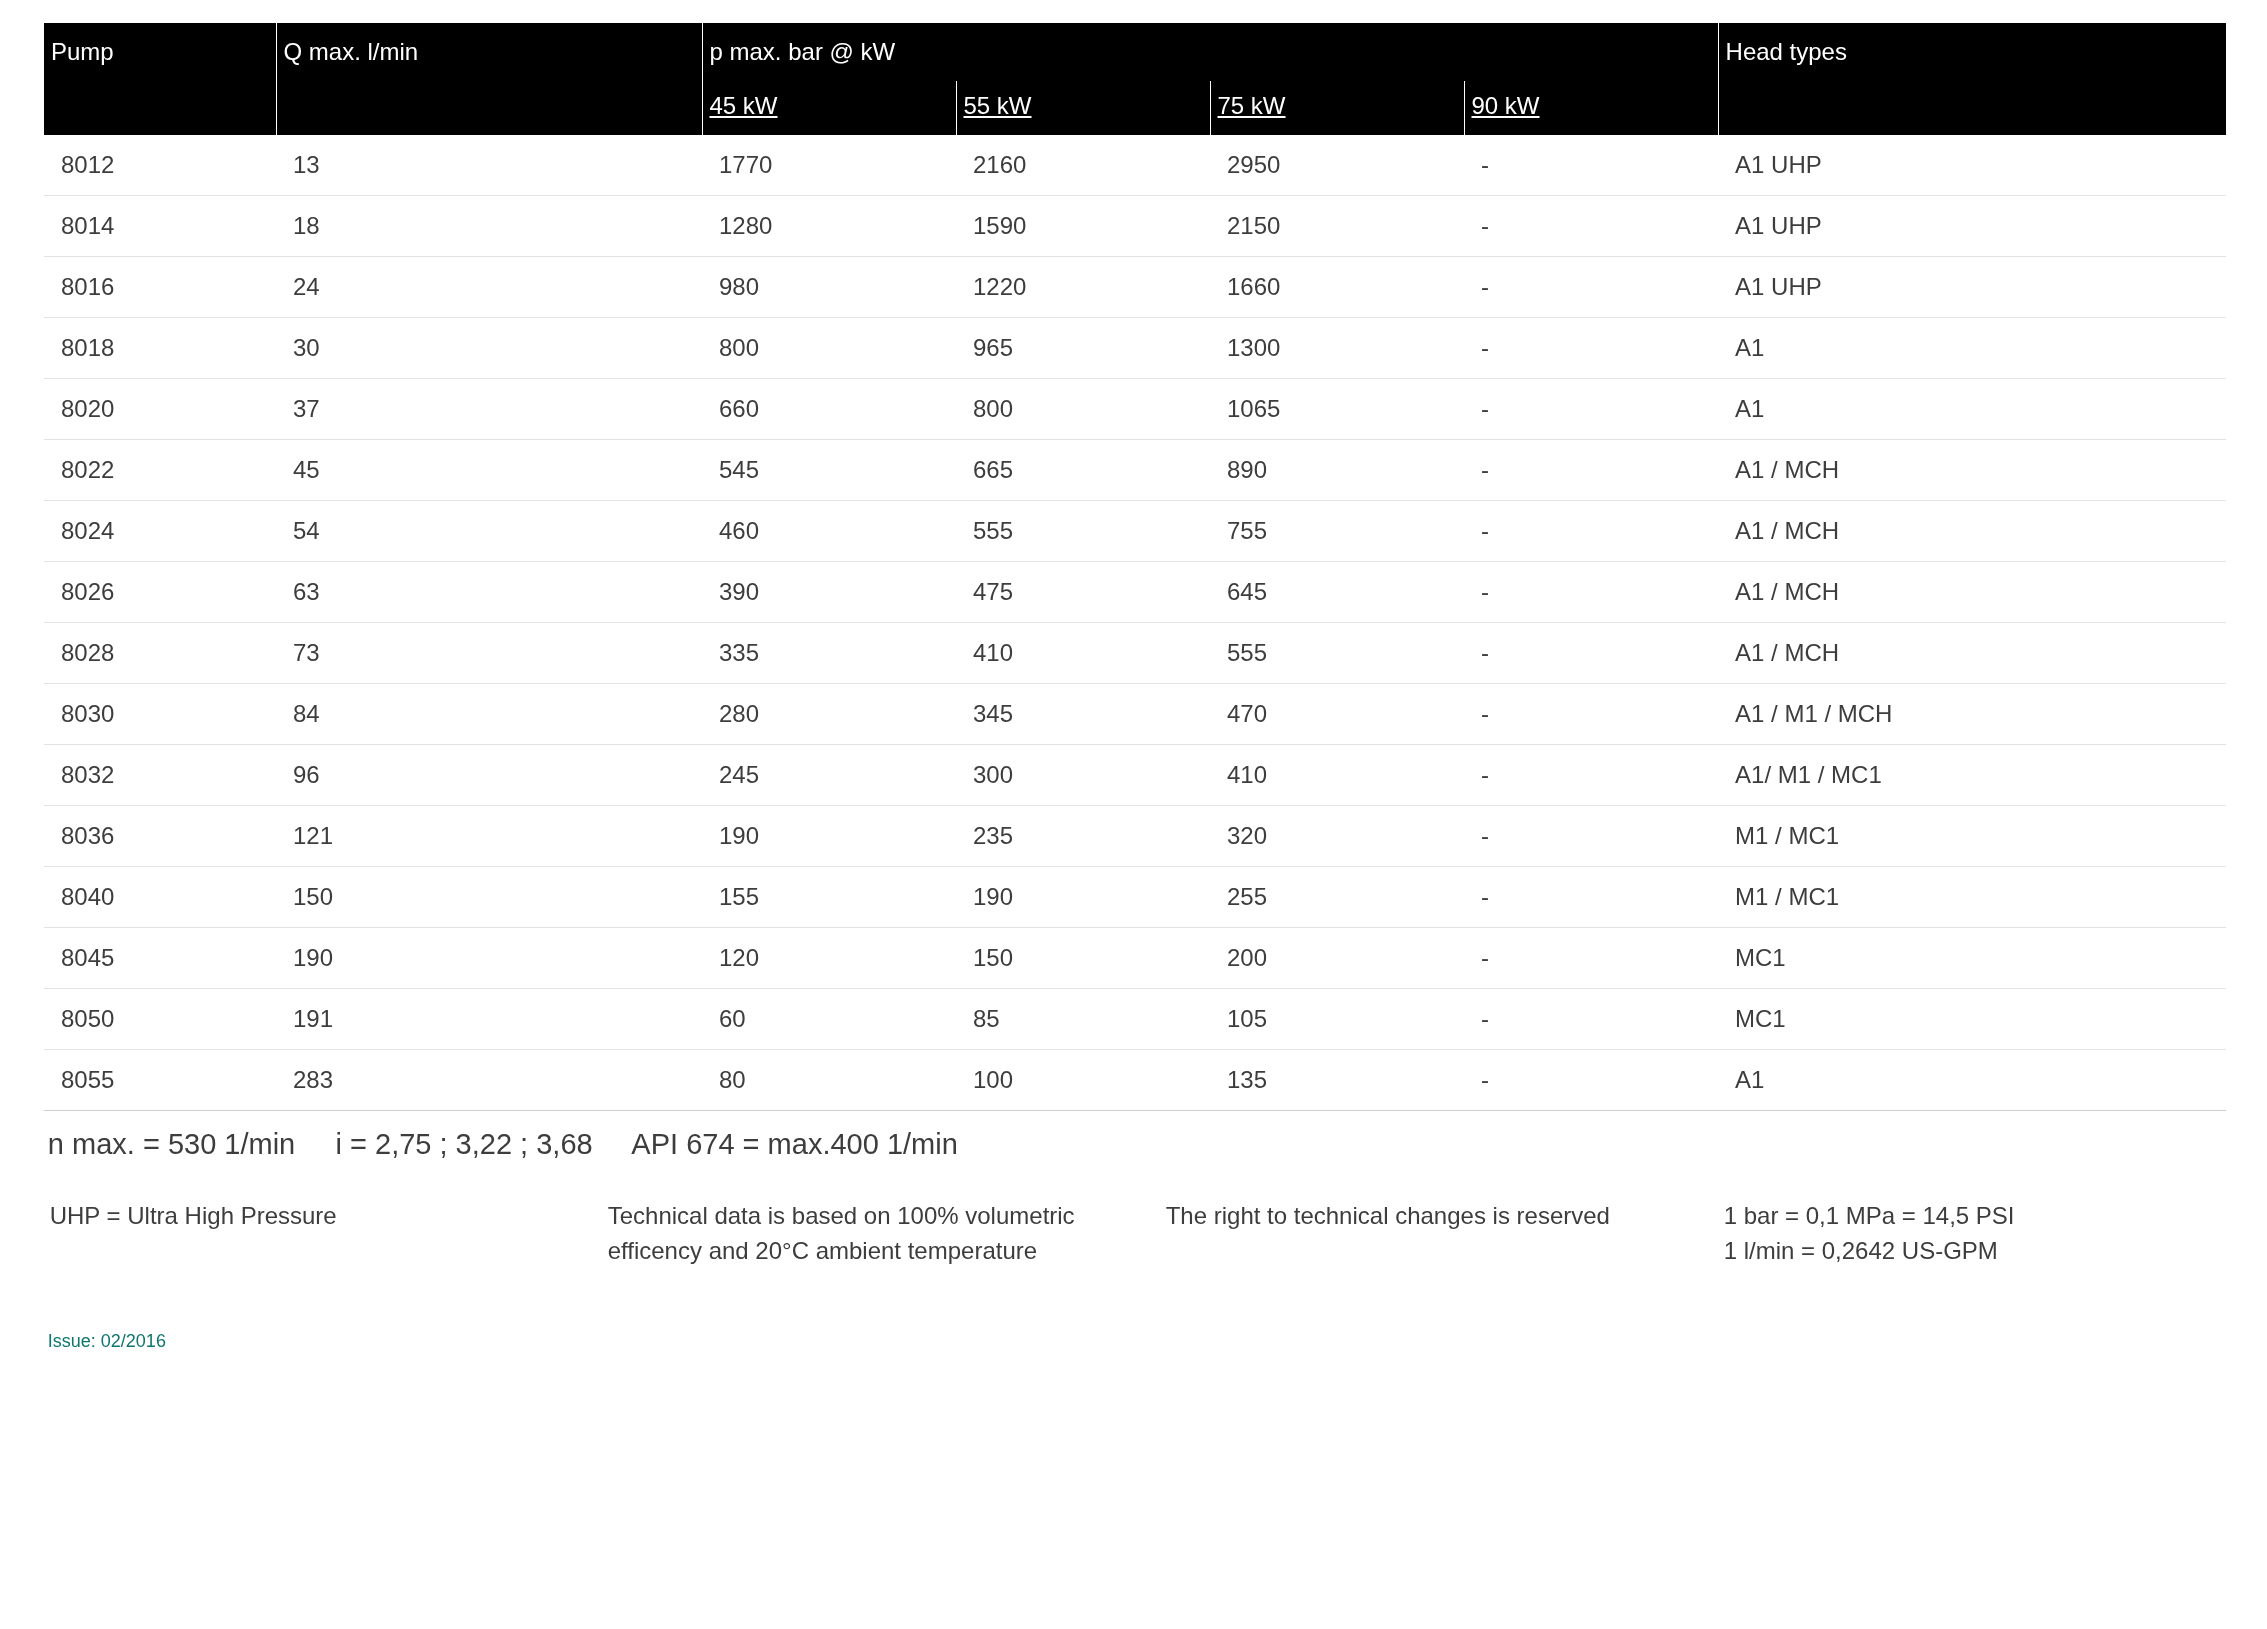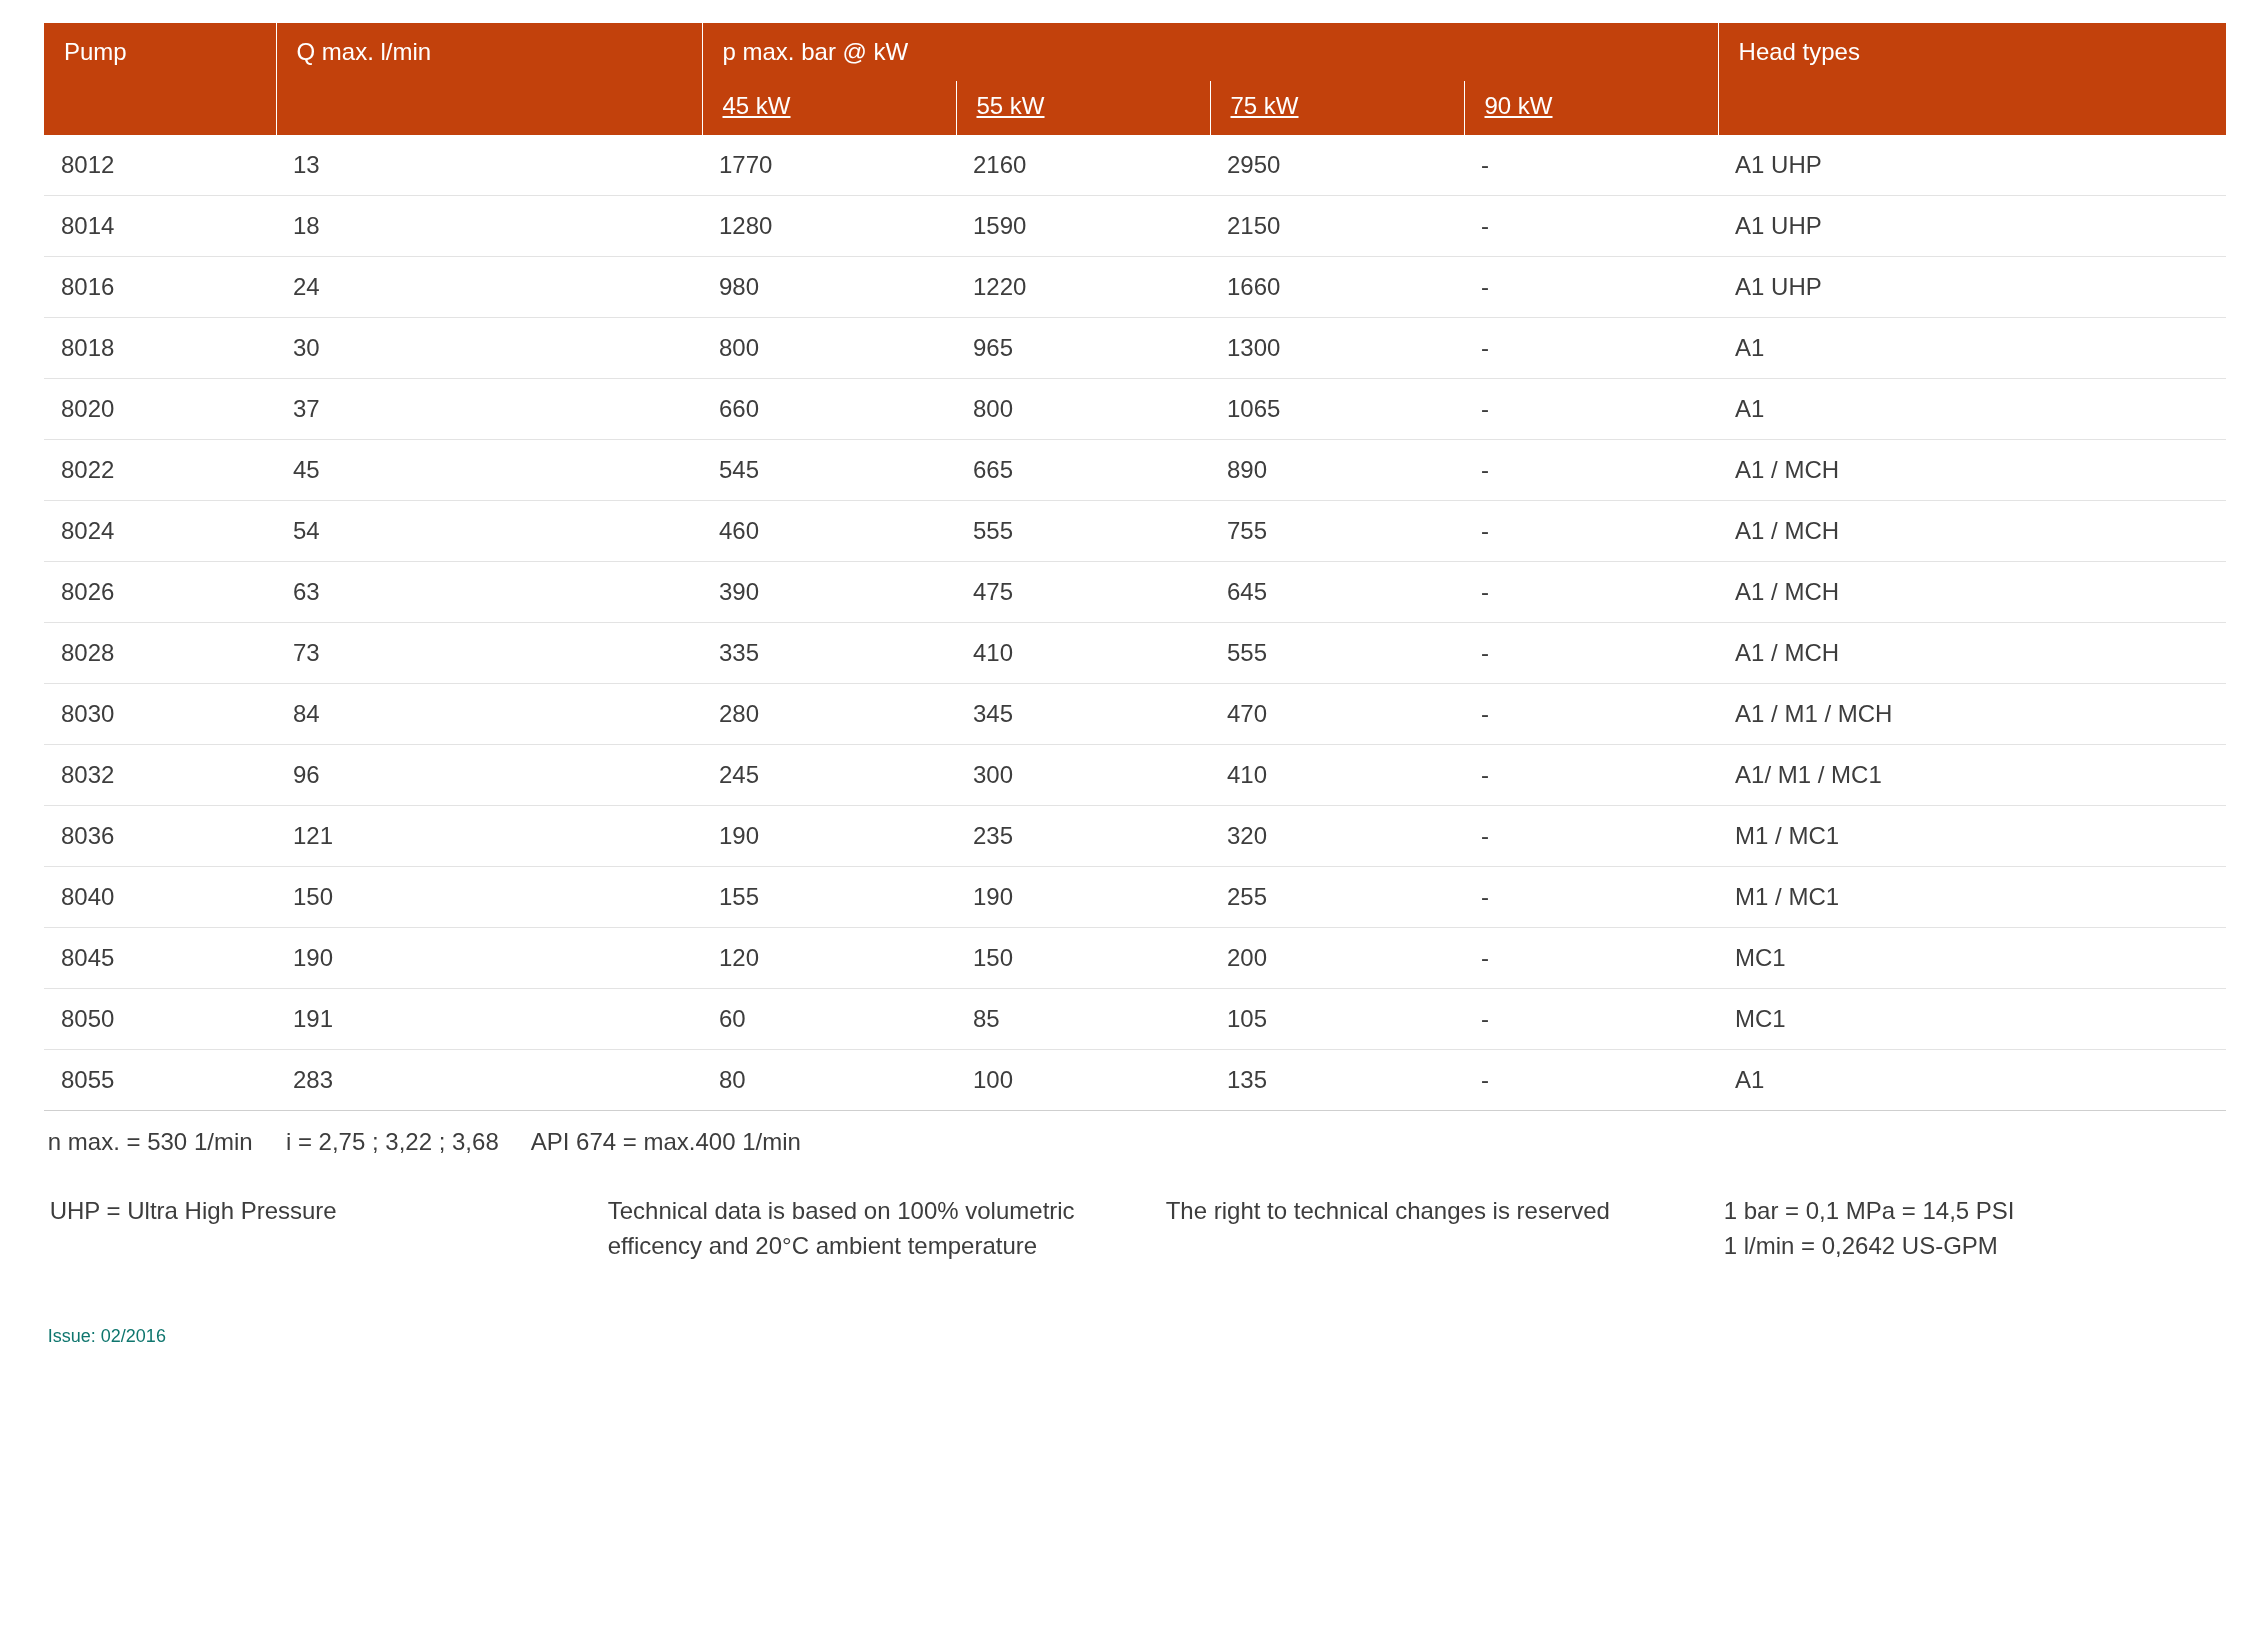--- a/index.html
+++ b/index.html
@@ -21,26 +21,26 @@
     box-sizing: border-box;
     padding: 23px 44px 0 44px;
   }
   table.spec {
     border-collapse: collapse;
     width: 2180px;
     table-layout: fixed;
     font-size: 24px;
   }
   table.spec thead th {
-    background: #c2410c;
+    background: #000000;
     color: #ffffff;
     font-weight: normal;
     text-align: left;
     vertical-align: top;
-    padding: 15px 20px;
+    padding: 15px 7px;
     border-right: 1.9px solid #ffffff;
     font-size: 24px;
   }
   table.spec thead th.last {
     border-right: none;
   }
   table.spec thead tr.sub th {
     padding-top: 11.4px;
     padding-bottom: 15px;
     vertical-align: top;
@@ -61,21 +61,21 @@
   .col-pump   { width: 232px; }
   .col-q      { width: 426px; }
   .col-kw     { width: 254px; }
   .col-head   { width: 508px; }
 
   .notes {
     width: 2180px;
     box-sizing: border-box;
   }
   .note-line1 {
-    font-size: 24px;
+    font-size: 29px;
     color: #3d3d3d;
     padding: 17px 0 0 3.8px;
     white-space: pre;
   }
   .note-block {
     display: flex;
     padding: 38px 0 0 5.7px;
     font-size: 24px;
     color: #3d3d3d;
     line-height: 1.45;

